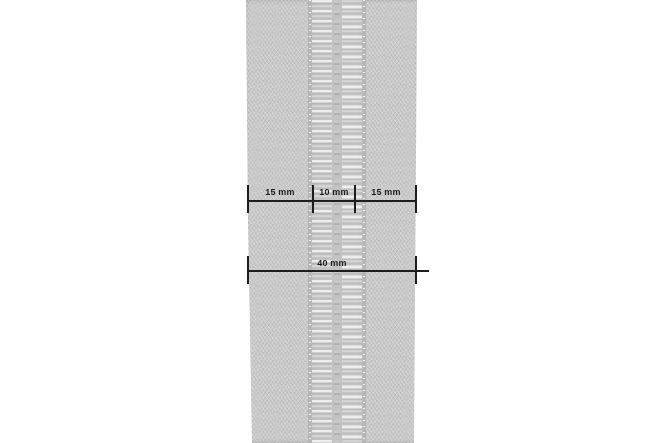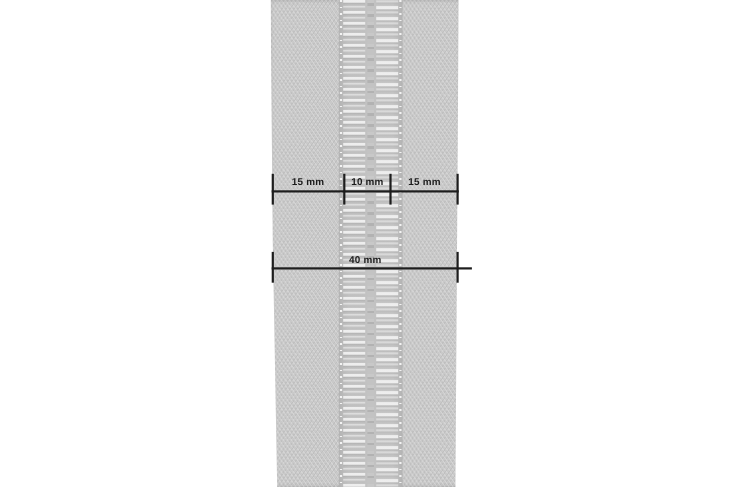--- a/index.html
+++ b/index.html
@@ -57,21 +57,21 @@
   }
   .stitch{
     position:absolute; top:0; bottom:0; width:2px;
     background-image: repeating-linear-gradient(180deg,
       rgba(255,255,255,.85) 0 1.5px, transparent 1.5px 6px);
   }
   .stitch-left{left:1px;}
   .stitch-right{right:1px;}
 
   
-  .ruler{position:absolute; height:28px;}
+  .ruler{position:absolute; height:28px;margin-top:27px;}
   .ruler-line{
     position:absolute; left:0; right:0; height:2px;
     background:#1d1d1d;
   }
   .tick{
     position:absolute; top:0; width:2px; height:28px;
     background:#1d1d1d;
   }
   .dim-label{
     position:absolute; top:0; height:14px; line-height:14px;

